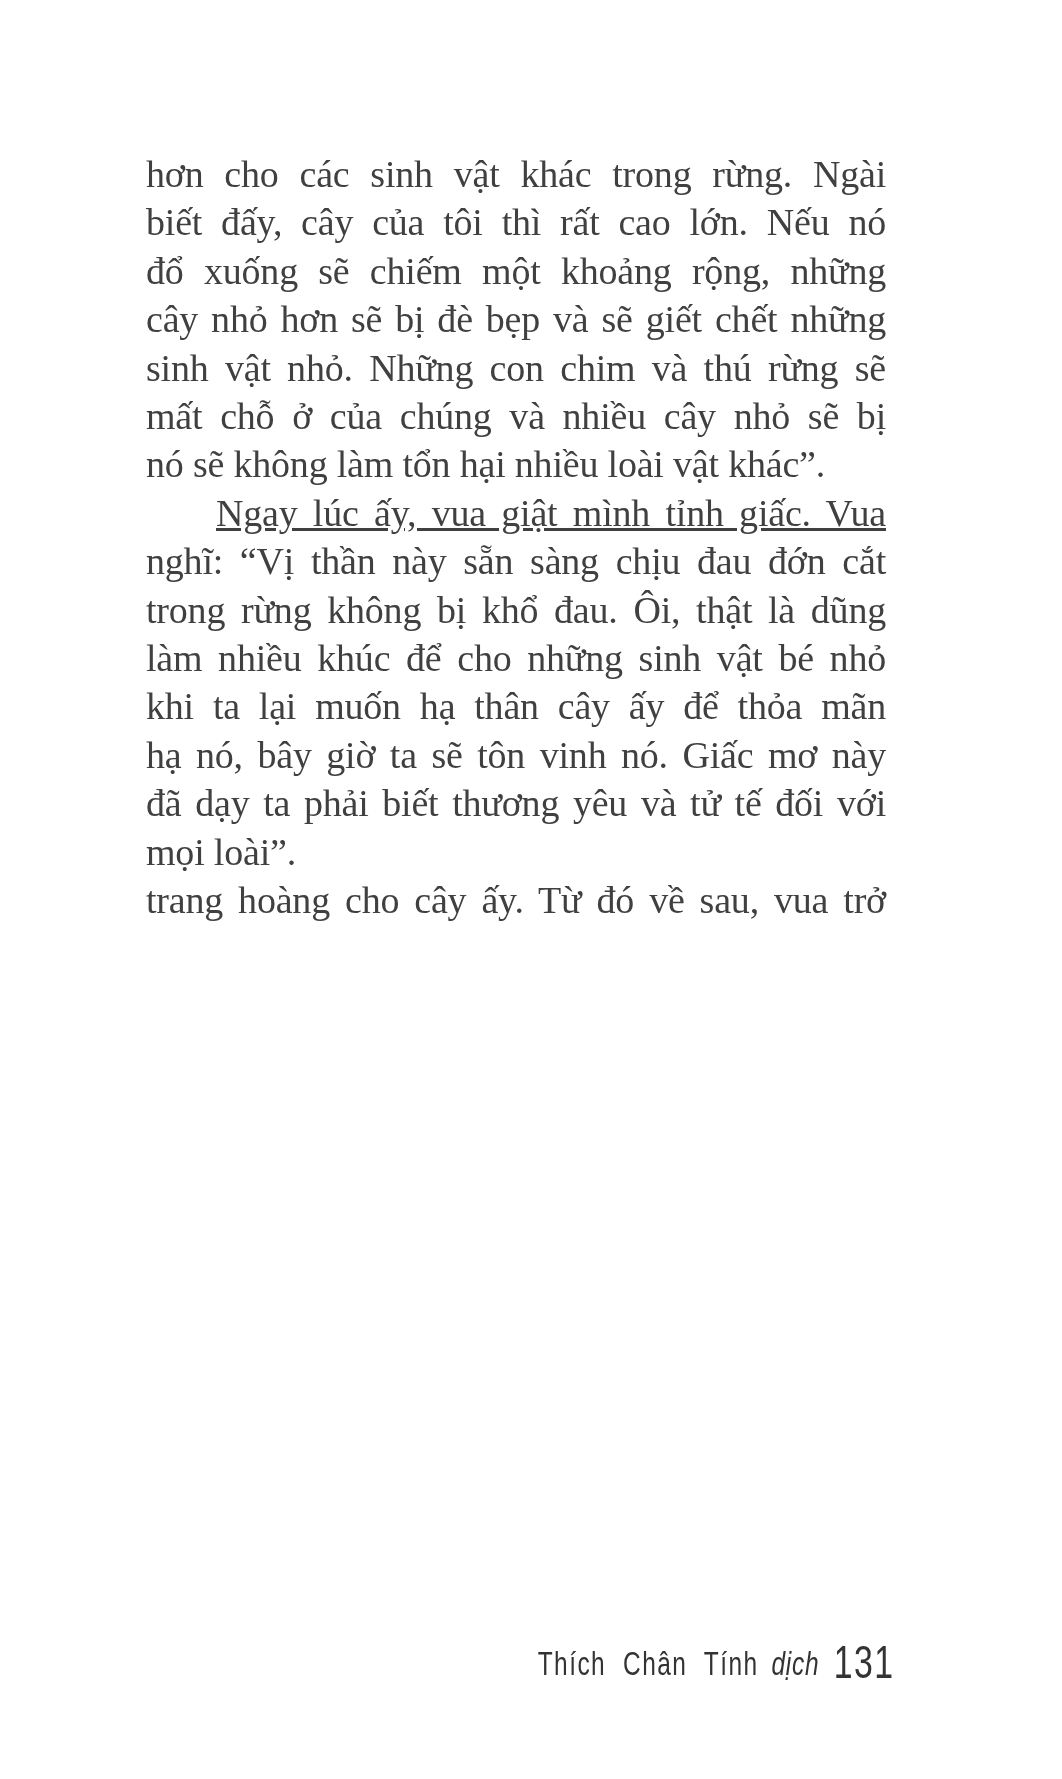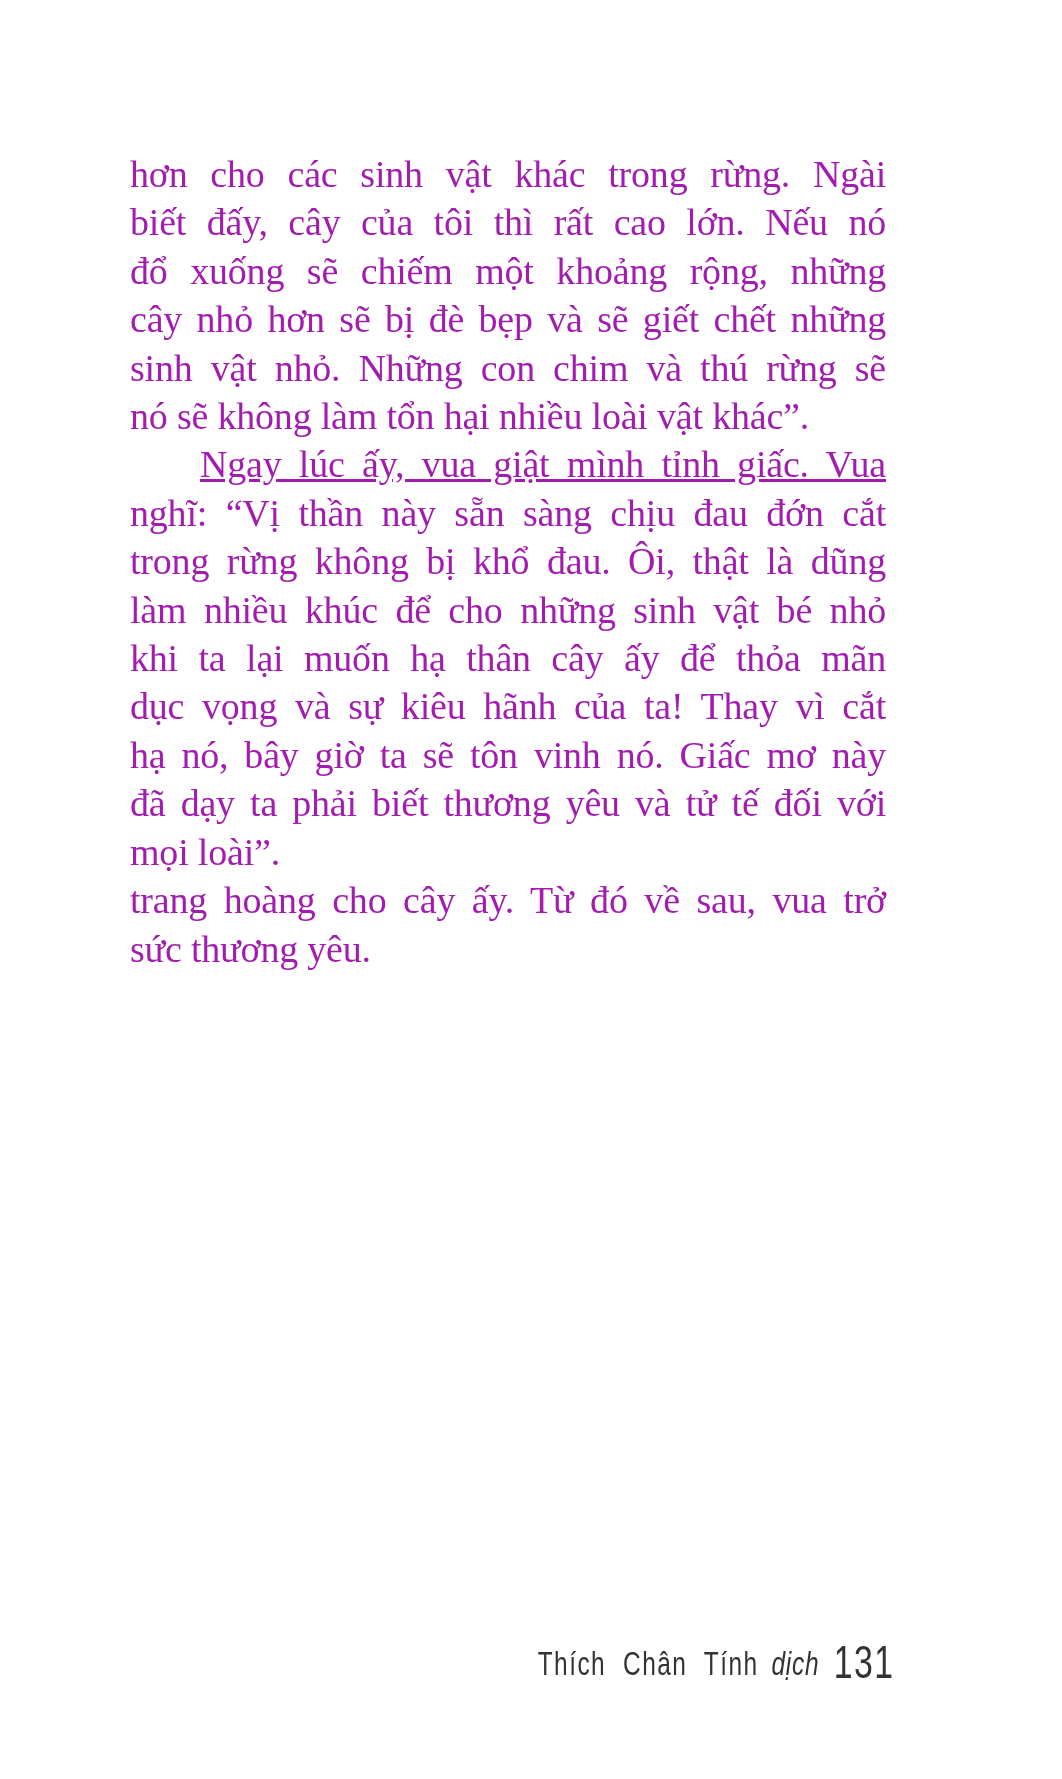--- a/index.html
+++ b/index.html
@@ -17,25 +17,26 @@
   }
   #text-block {
     position: absolute;
     left: 130px;
     top: 150px;
     width: 756px;
   }
   .line {
     font-size: 38px;
     line-height: 48.4px;
-    color: #a21caf;
+    color: #404040;
     text-align: justify;
     text-align-last: justify;
     white-space: normal;
     letter-spacing: -0.2px;
+    margin-left: 16px;
   }
   .line.last {
     text-align-last: left;
   }
   .line.indent {
     padding-left: 70px;
     text-decoration: underline;
   }
   #page-footer {
     position: absolute;
@@ -69,31 +70,30 @@
 <body>
 
 <div id="book-page">
 
   <div id="text-block">
       <div class="line">hơn cho các sinh vật khác trong rừng. Ngài</div>
       <div class="line">biết đấy, cây của tôi thì rất cao lớn. Nếu nó</div>
       <div class="line">đổ xuống sẽ chiếm một khoảng rộng, những</div>
       <div class="line">cây nhỏ hơn sẽ bị đè bẹp và sẽ giết chết những</div>
       <div class="line">sinh vật nhỏ. Những con chim và thú rừng sẽ</div>
+      <div class="line">mất chỗ ở của chúng và nhiều cây nhỏ sẽ bị</div>
       <div class="line last">nó sẽ không làm tổn hại nhiều loài vật khác”.</div>
       <div class="line indent">Ngay lúc ấy, vua giật mình tỉnh giấc. Vua</div>
       <div class="line">nghĩ: “Vị thần này sẵn sàng chịu đau đớn cắt</div>
       <div class="line">trong rừng không bị khổ đau. Ôi, thật là dũng</div>
       <div class="line">làm nhiều khúc để cho những sinh vật bé nhỏ</div>
       <div class="line">khi ta lại muốn hạ thân cây ấy để thỏa mãn</div>
-      <div class="line">dục vọng và sự kiêu hãnh của ta! Thay vì cắt</div>
       <div class="line">hạ nó, bây giờ ta sẽ tôn vinh nó. Giấc mơ này</div>
       <div class="line">đã dạy ta phải biết thương yêu và tử tế đối với</div>
       <div class="line last">mọi loài”.</div>
       <div class="line">trang hoàng cho cây ấy. Từ đó về sau, vua trở</div>
-      <div class="line last">sức thương yêu.</div>
     </div>
 
   <div id="page-footer">
     <span class="footer-translator">Thích Chân Tính</span><span class="footer-role">dịch</span><span class="footer-pagenum">131</span>
   </div>
 
 </div>
 
 </body></html>

